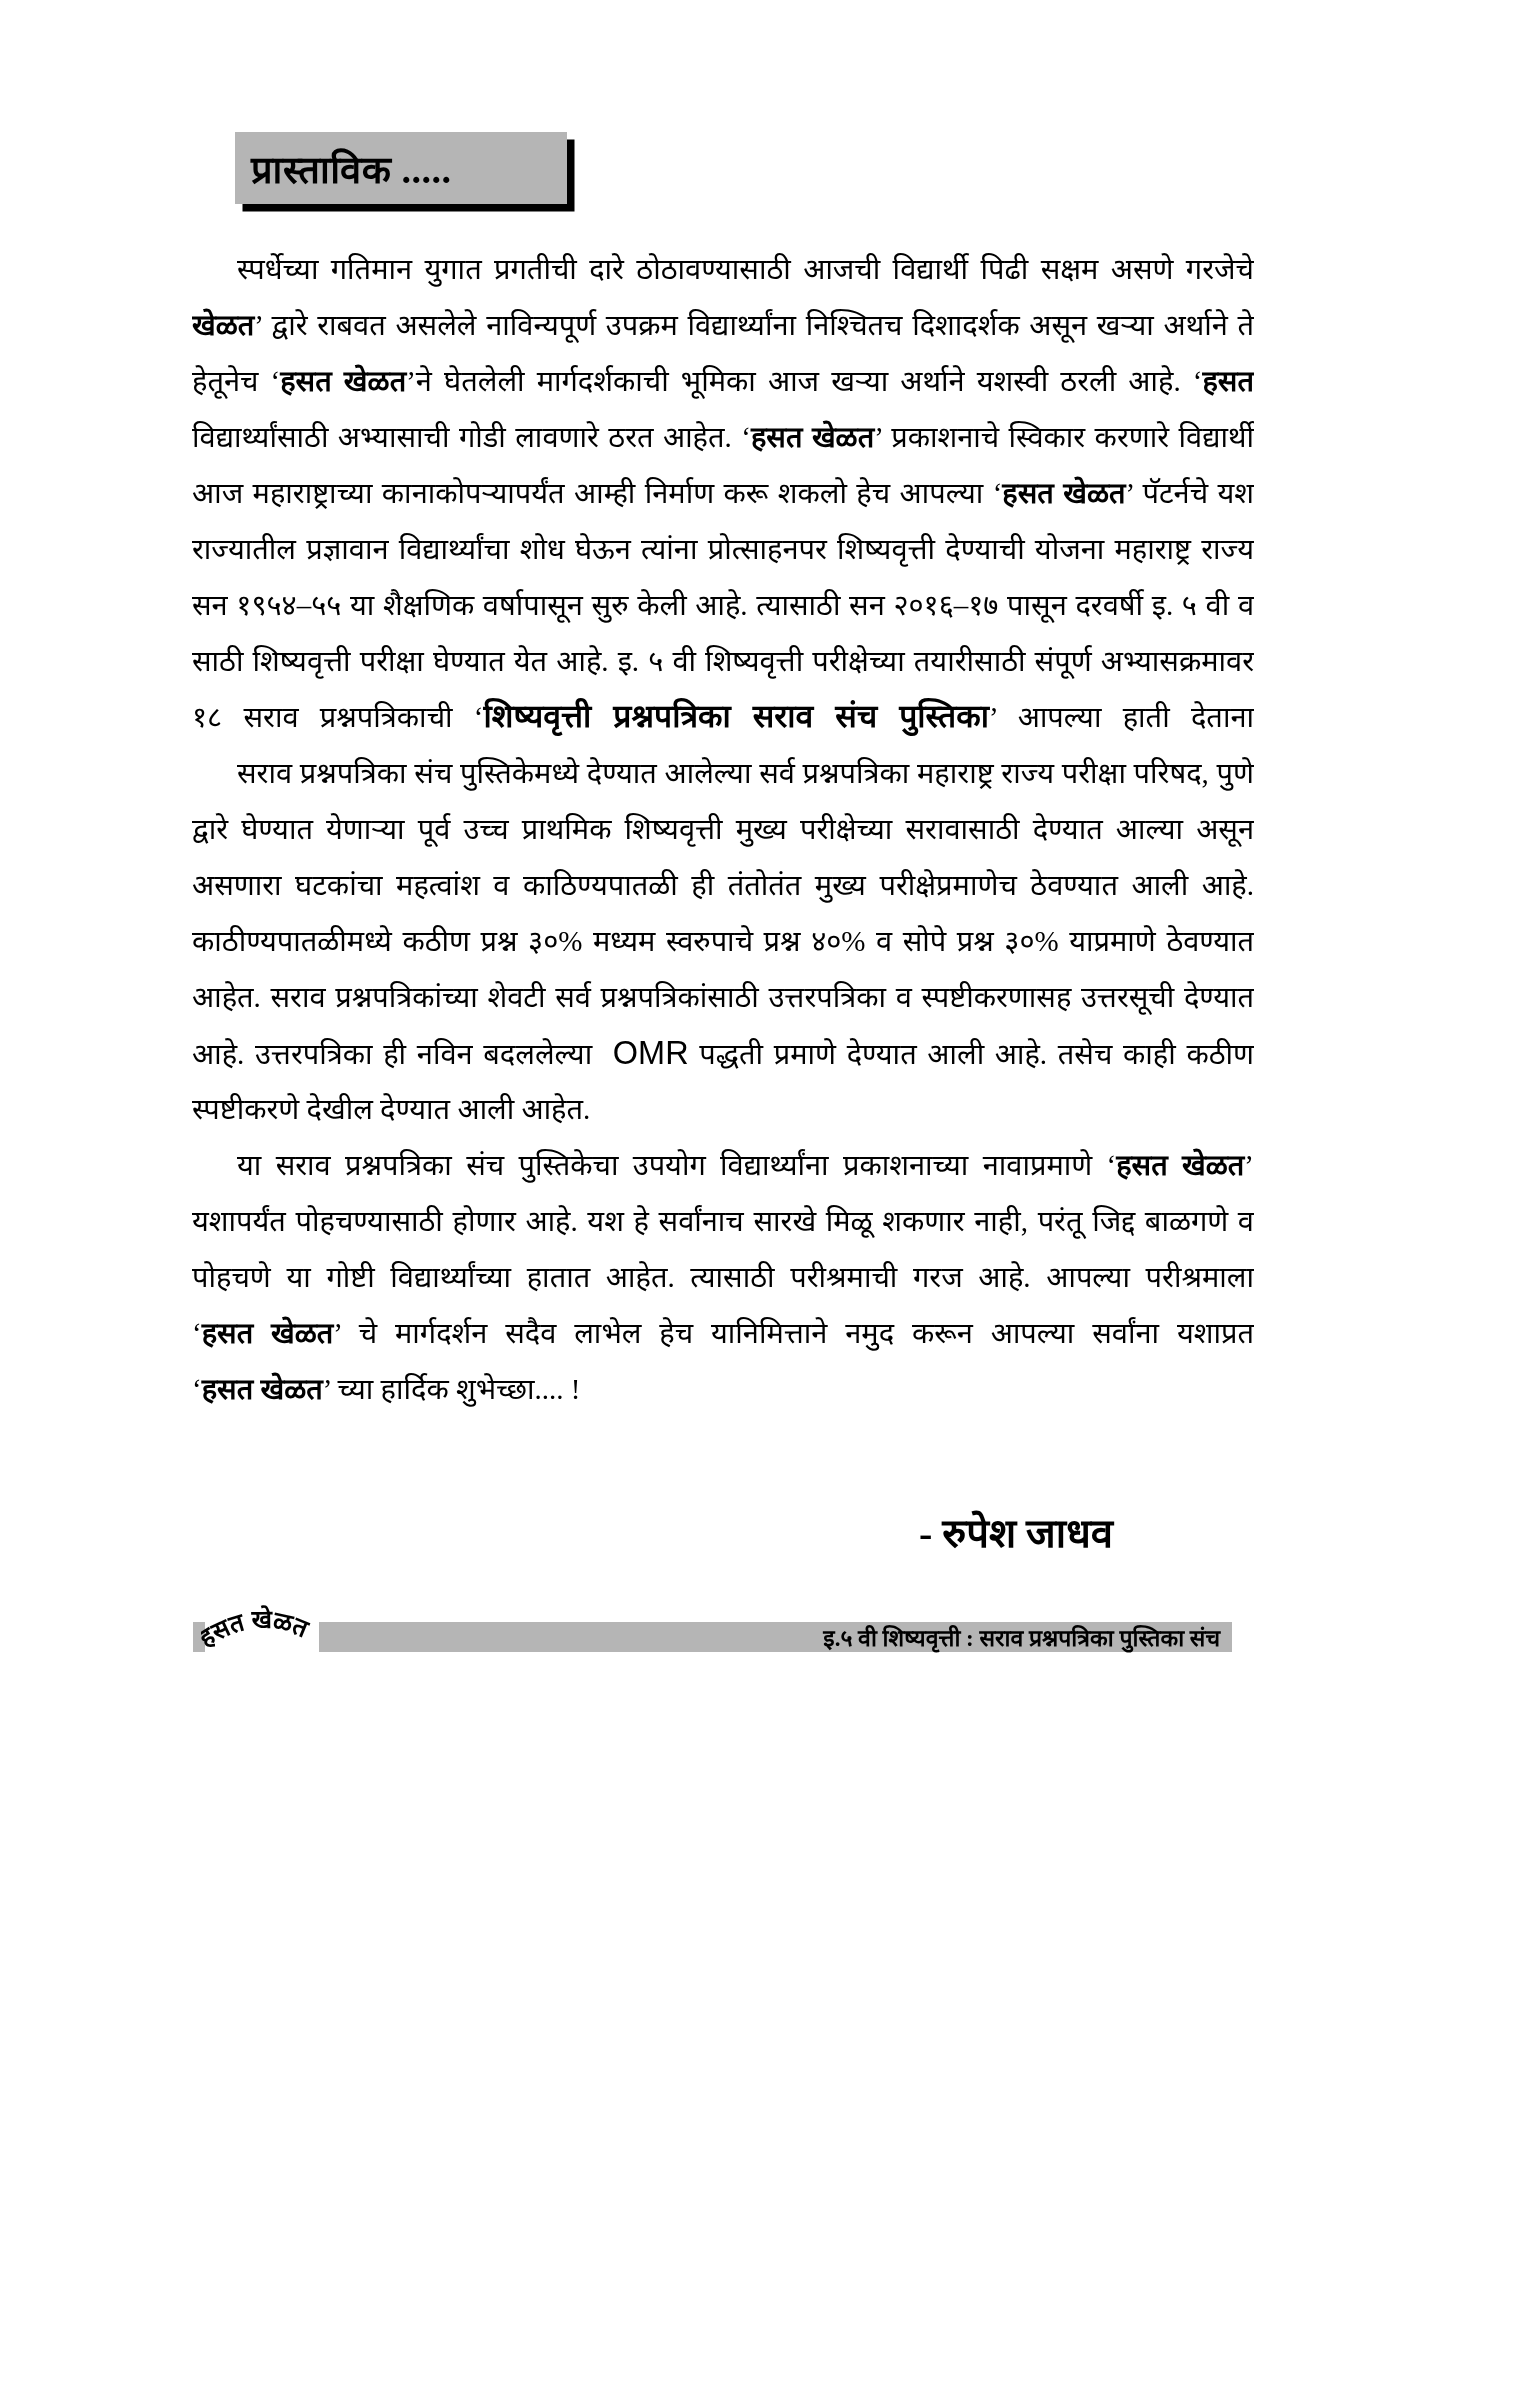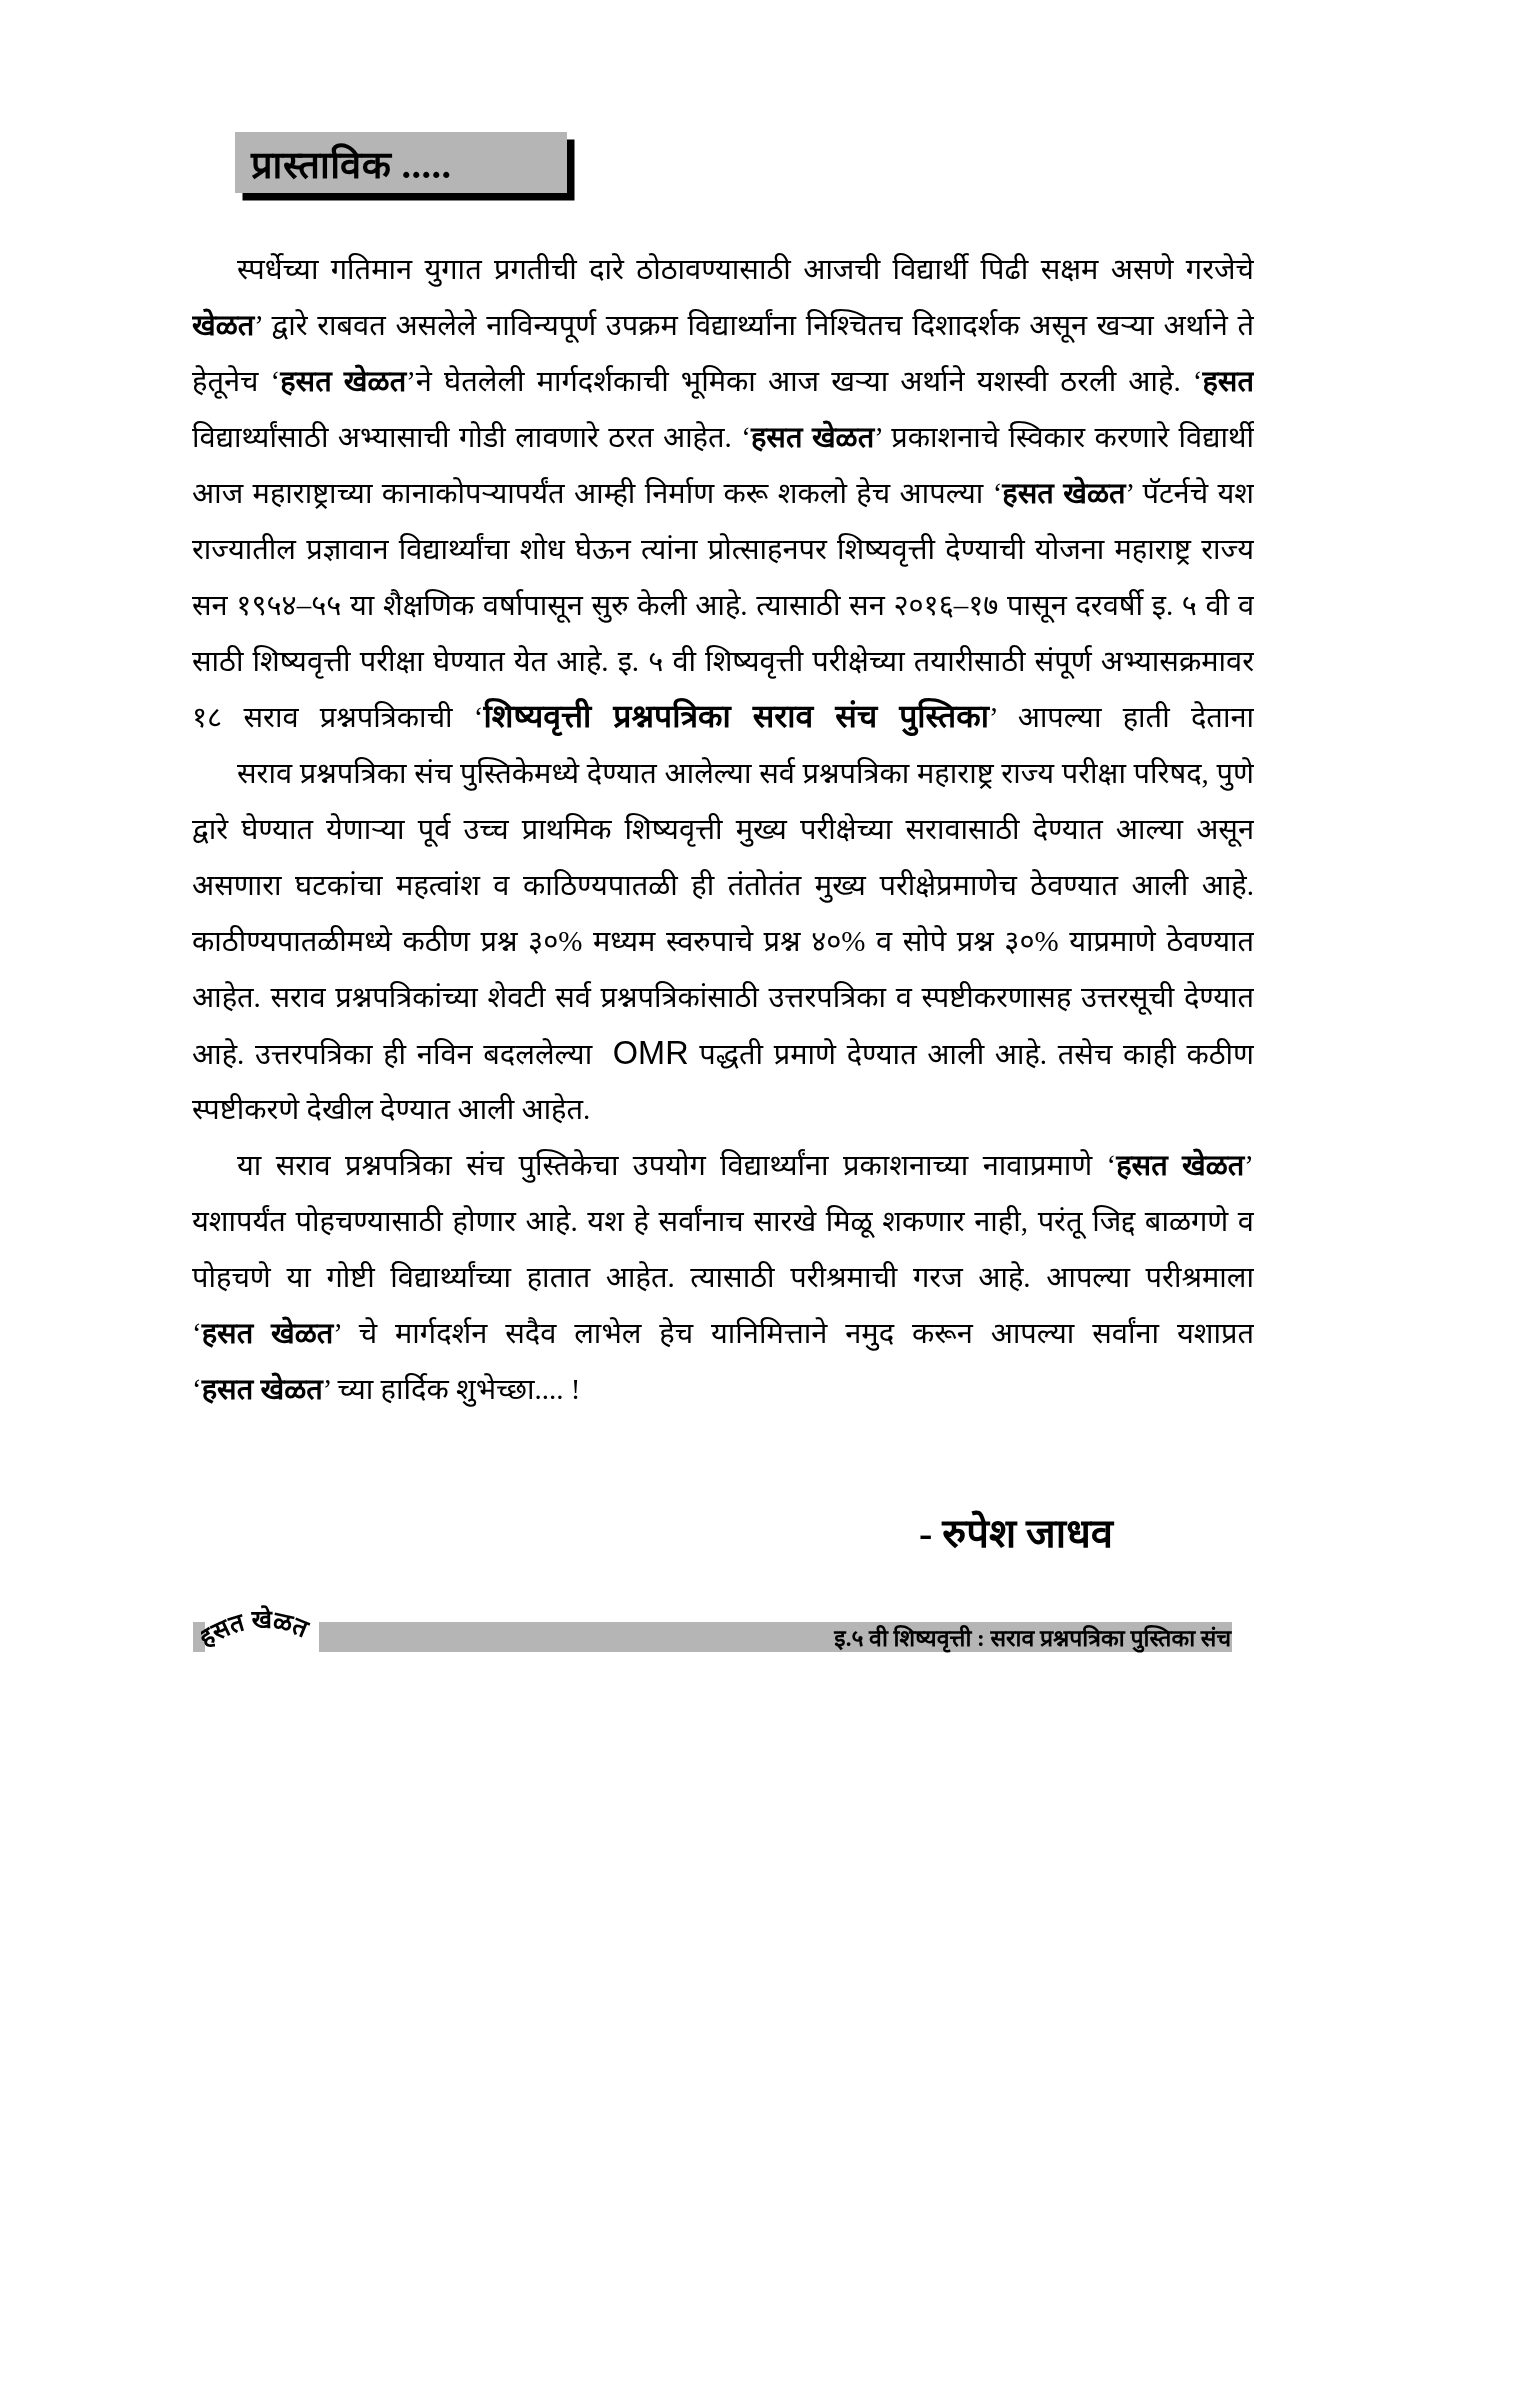--- a/index.html
+++ b/index.html
@@ -6,21 +6,21 @@
   body{
     width:1521px;height:2401px;
     background:#ffffff;color:#000000;
     font-family:"Liberation Serif","DejaVu Serif",serif;
     position:relative;overflow:hidden;
   }
   .page{position:absolute;inset:0;}
 
   
   .title-box{
-    position:absolute;left:235px;top:132px;width:332px;height:61px;
+    position:absolute;left:235px;top:132px;width:332px;height:72px;
     background:#b5b5b5;box-shadow:7.5px 7.5px 0 #000000;
     display:flex;align-items:center;box-sizing:border-box;padding-left:16px;
   }
   .title-box .title-text{
     font-size:38px;font-weight:bold;letter-spacing:0.5px;margin:0;
   }
 
   
   .body-text{position:absolute;left:192px;top:241px;width:1062px;}
   .line{
@@ -43,21 +43,21 @@
 
   
   .footer-square{
     position:absolute;left:193px;top:1622px;width:11.7px;height:30px;
     background:#b5b5b5;
   }
   .footer-bar{
     position:absolute;left:319px;top:1622px;width:913px;height:30px;
     background:#b5b5b5;
     display:flex;align-items:center;justify-content:flex-end;
-    box-sizing:border-box;padding-right:1px;
+    box-sizing:border-box;padding-right:12px;
   }
   .footer-text{font-size:23px;font-weight:bold;white-space:nowrap;}
   .logo-wrap{position:absolute;left:201px;top:1601px;width:124px;height:55px;}
   .logo-wrap svg{display:block;width:124px;height:55px;}
   .logo-wrap text{
     font-family:"Liberation Serif","DejaVu Serif",serif;
     font-weight:bold;font-size:47px;fill:#000000;
   }
 </style>
 </head>

